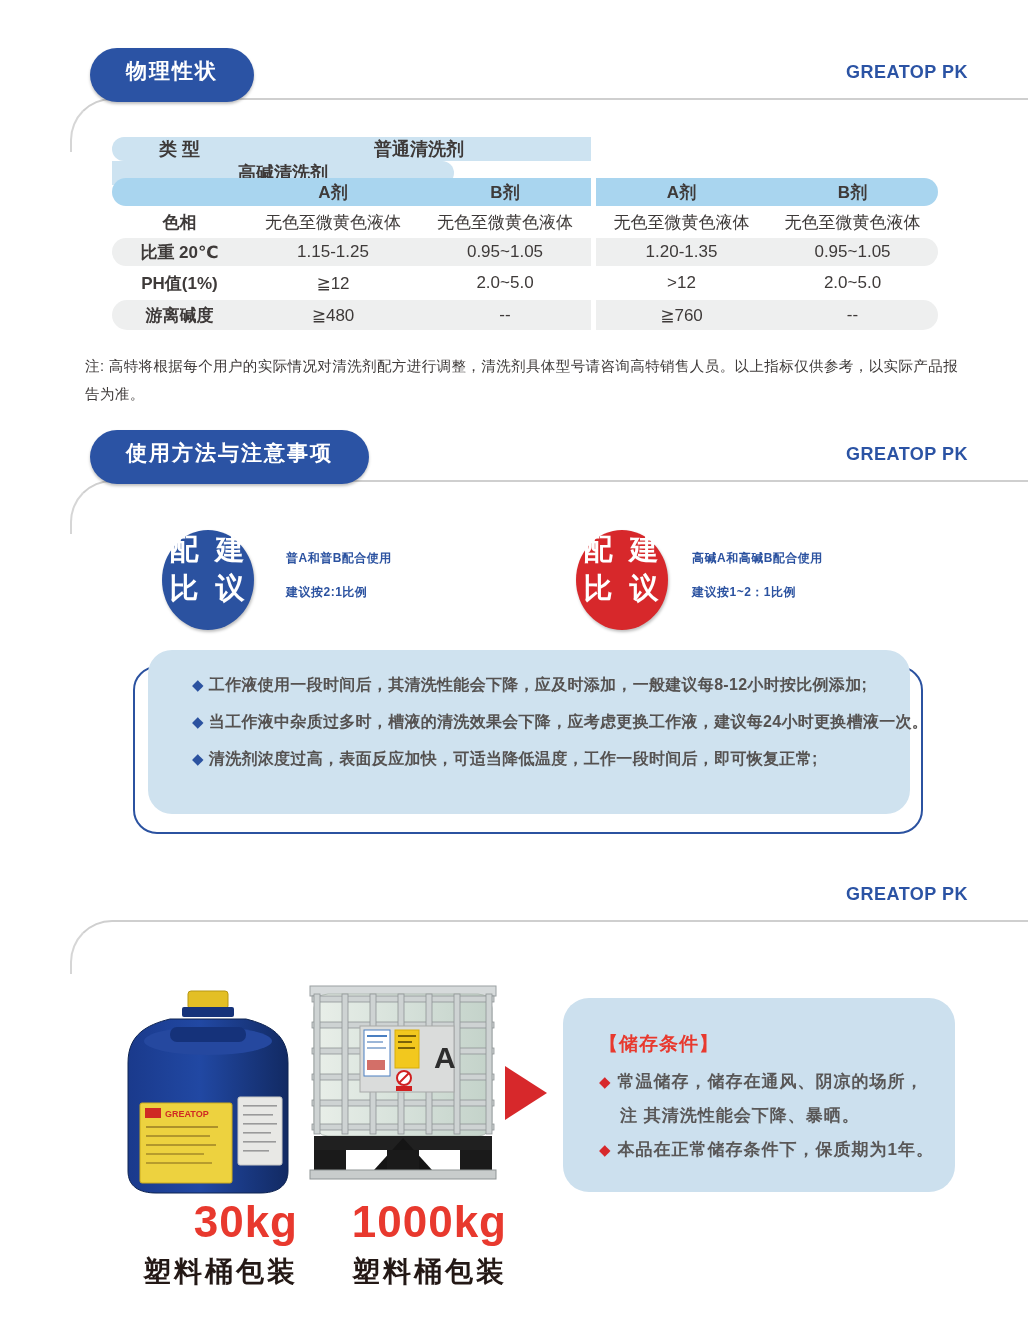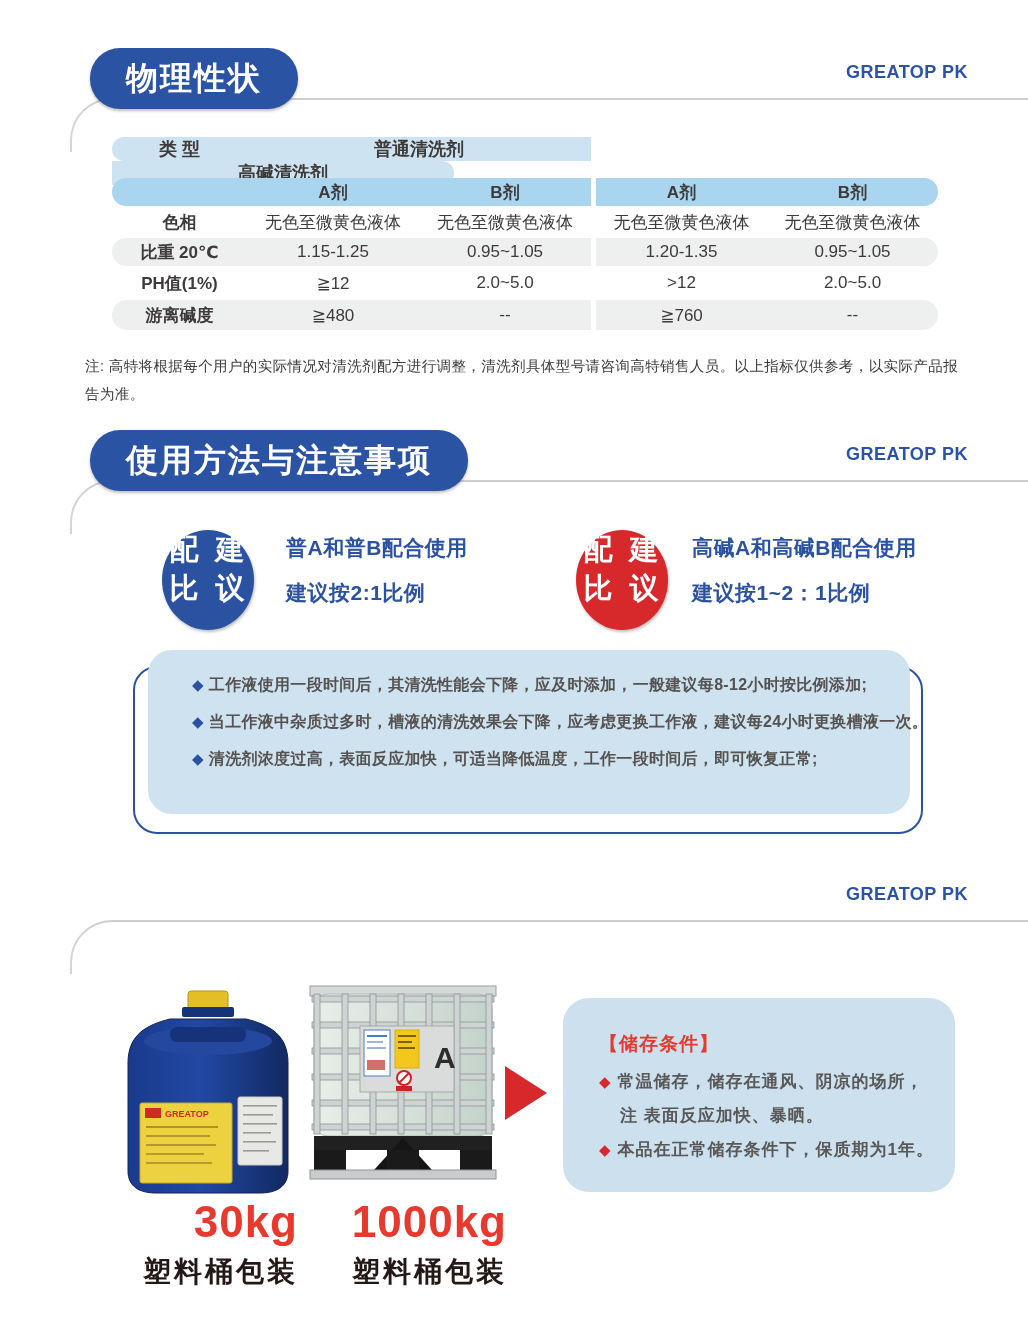--- a/index.html
+++ b/index.html
@@ -3,21 +3,21 @@
 <meta charset="utf-8">
 <style>
   html,body{margin:0;padding:0;background:#fff;}
   body{font-family:"Liberation Sans","DejaVu Sans",sans-serif;}
   #page{position:relative;width:1028px;height:1336px;background:#fff;overflow:hidden;margin:0 auto;}
 
   .abs{position:absolute;}
 
   
   .pill{position:absolute;left:90px;background:#2b53a4;color:#fff;font-weight:bold;
-        font-size:32px;letter-spacing:2px;padding:9px 36px 8px 36px;border-radius:30px;
+        font-size:21px;letter-spacing:2px;padding:9px 36px 17px 36px;border-radius:30px;
         box-shadow:0 2px 3px rgba(0,0,0,.25);z-index:3;}
   .brand{position:absolute;right:60px;color:#2b53a4;font-weight:bold;font-size:18px;
          letter-spacing:.5px;z-index:3;}
   .cardline{position:absolute;left:70px;right:-40px;height:52px;
             border-top:2px solid #cfcfcf;border-left:2px solid #d6d6d6;
             border-top-left-radius:42px;z-index:1;}
 
   
   .trow{position:absolute;left:112px;width:826px;display:flex;}
   .seg{display:flex;align-items:center;}
@@ -38,21 +38,21 @@
 
   .note{position:absolute;left:85px;top:352px;width:878px;font-size:14.5px;line-height:1.95;
         color:#3e3a39;letter-spacing:.4px;}
 
   
   .badge{position:absolute;width:92px;height:100px;border-radius:50%;color:#fff;text-align:center;
          font-weight:bold;font-size:29px;line-height:1.35;padding-top:0;display:flex;
          justify-content:center;letter-spacing:2px;box-shadow:1px 2px 3px rgba(0,0,0,.25);}
   .badge-blue{background:#2b52a0;left:162px;top:530px;}
   .badge-red{background:#d7282b;left:576px;top:530px;}
-  .badge-desc{position:absolute;top:534px;color:#2b52a0;font-weight:bold;font-size:21px;letter-spacing:.5px;}
+  .badge-desc{position:absolute;top:550px;color:#2b52a0;font-weight:bold;font-size:12px;letter-spacing:.5px;}
   .badge-desc div{margin-bottom:17px;}
 
   
   .tips-outline{position:absolute;left:133px;top:666px;width:786px;height:164px;
                 border:2px solid #2b52a0;border-radius:24px;z-index:1;background:#fff;}
   .tips-box{position:absolute;left:148px;top:650px;width:762px;height:164px;background:#cfe2ef;
             border-radius:24px;z-index:2;padding:0;}
   .tips-inner{padding:25px 0 0 44px;}
   .tip{font-size:16px;color:#555251;font-weight:600;letter-spacing:.3px;margin-bottom:16px;white-space:nowrap;}
   .dia-blue{color:#2b52a0;font-size:15px;margin-right:5px;}
@@ -283,21 +283,21 @@
   </div>
 
   <div class="arrow-right"></div>
 
   <div class="storage-box">
     <div class="storage-inner">
       <div class="storage-title">【储存条件】</div>
       <div class="storage-line">
         <span class="dia-red">◆</span><span>常温储存，储存在通风、阴凉的场所，</span>
       </div>
-      <div class="storage-line storage-indent">注 表面反应加快、暴晒。</div>
+      <div class="storage-line storage-indent">注 其清洗性能会下降、暴晒。</div>
       <div class="storage-line">
         <span class="dia-red">◆</span><span>本品在正常储存条件下，保质期为1年。</span>
       </div>
     </div>
   </div>
 
   <div class="weight-block" style="left:118px;top:1200px;width:180px;">
     <div class="weight">30kg</div>
     <div class="pkg">塑料桶包装</div>
   </div>

